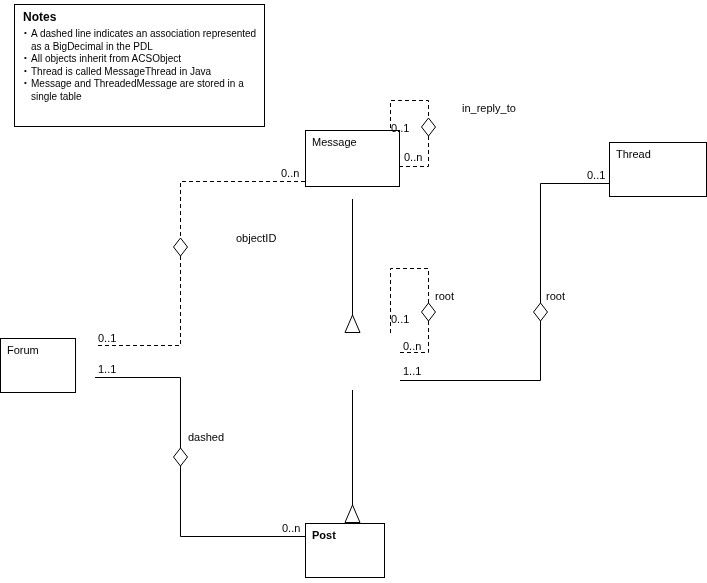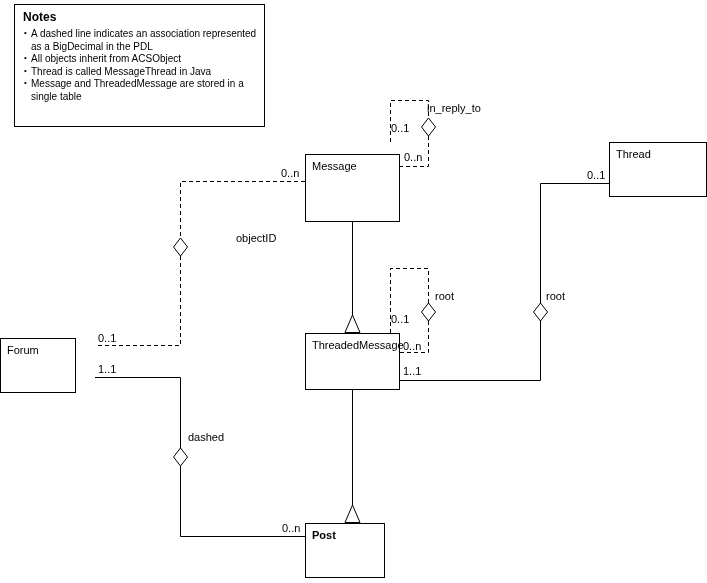--- a/index.html
+++ b/index.html
@@ -59,41 +59,38 @@
   <div class="notes">
     <div class="notes-title">Notes</div>
     <ul class="notes-list">
       <li><span class="bullet">•</span><span>A dashed line indicates an association represented as a BigDecimal in the PDL</span></li>
       <li><span class="bullet">•</span><span>All objects inherit from ACSObject</span></li>
       <li><span class="bullet">•</span><span>Thread is called MessageThread in Java</span></li>
       <li><span class="bullet">•</span><span>Message and ThreadedMessage are stored in a single table</span></li>
     </ul>
   </div>
 
-  <div class="class-box" style="left:305px; top:154px; width:95px; height:68px;">
+  <div class="class-box" style="left:305px; top:130px; width:95px; height:57px;">
     <span>Message</span>
   </div>
 
   <div class="class-box" style="left:609px; top:142px; width:98px; height:55px;">
     <span>Thread</span>
   </div>
 
   <div class="class-box" style="left:0px; top:338px; width:76px; height:55px;">
     <span>Forum</span>
   </div>
 
-  <div class="class-box" style="left:305px; top:333px; width:95px; height:57px;">
-    <span>ThreadedMessage</span>
-  </div>
 
   <div class="class-box" style="left:305px; top:523px; width:80px; height:55px;font-weight:bold;">
     <span>Post</span>
   </div>
 
-  <span class="lbl" style="left:427px; top:103px;">in_reply_to</span>
+  <span class="lbl" style="left:462px; top:103px;">in_reply_to</span>
   <span class="lbl" style="left:190px; top:233px;margin-left:46px;">objectID</span>
   <span class="lbl" style="left:435px; top:291px;">root</span>
   <span class="lbl" style="left:546px; top:291px;">root</span>
   <span class="lbl" style="left:188px; top:432px;">dashed</span>
 
   <span class="lbl" style="left:391px; top:123px;">0..1</span>
   <span class="lbl" style="left:404px; top:152px;">0..n</span>
 
   <span class="lbl" style="left:281px; top:168px;">0..n</span>
   <span class="lbl" style="left:98px; top:333px;">0..1</span>

